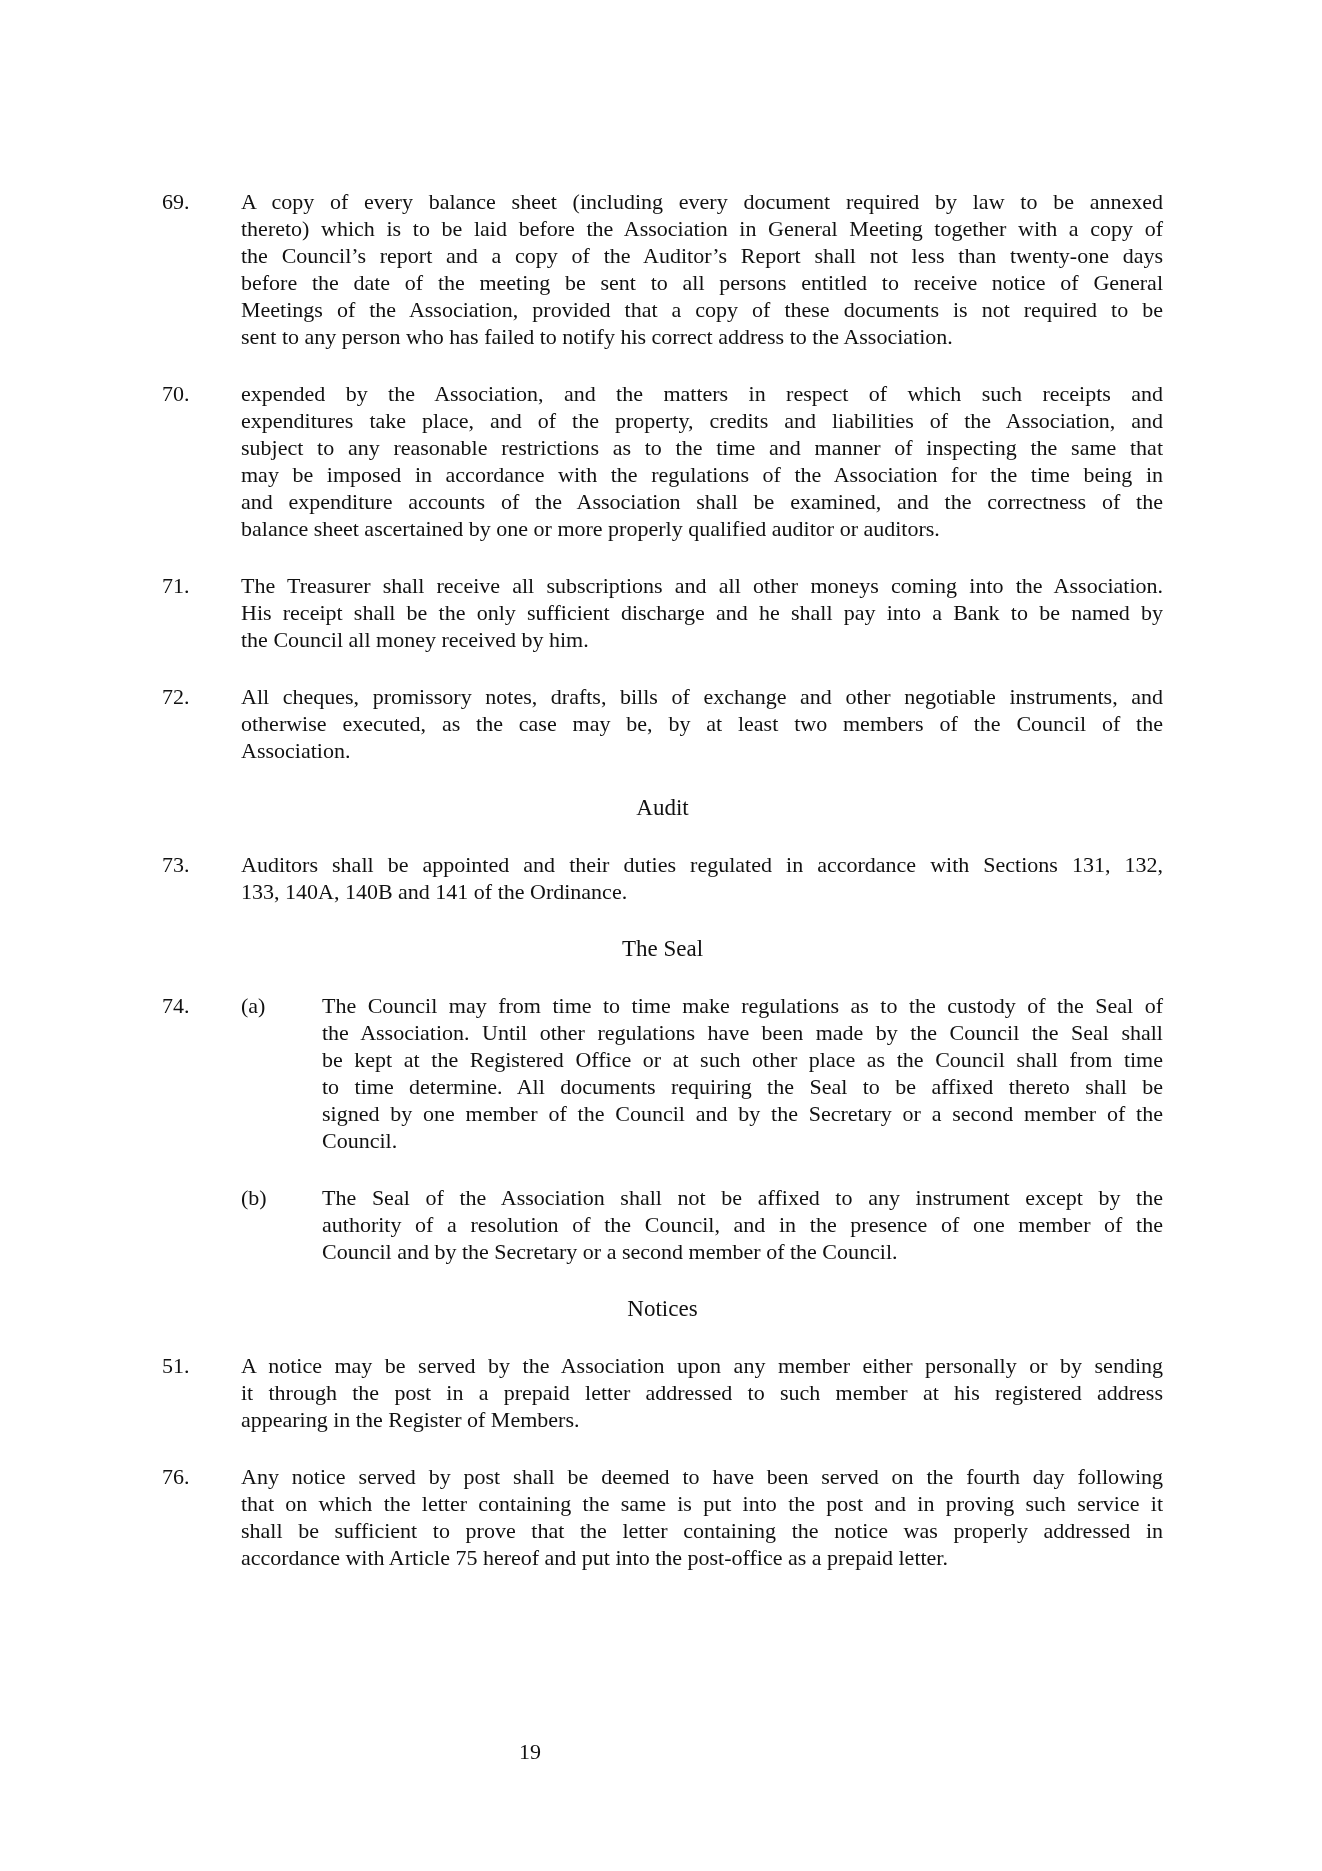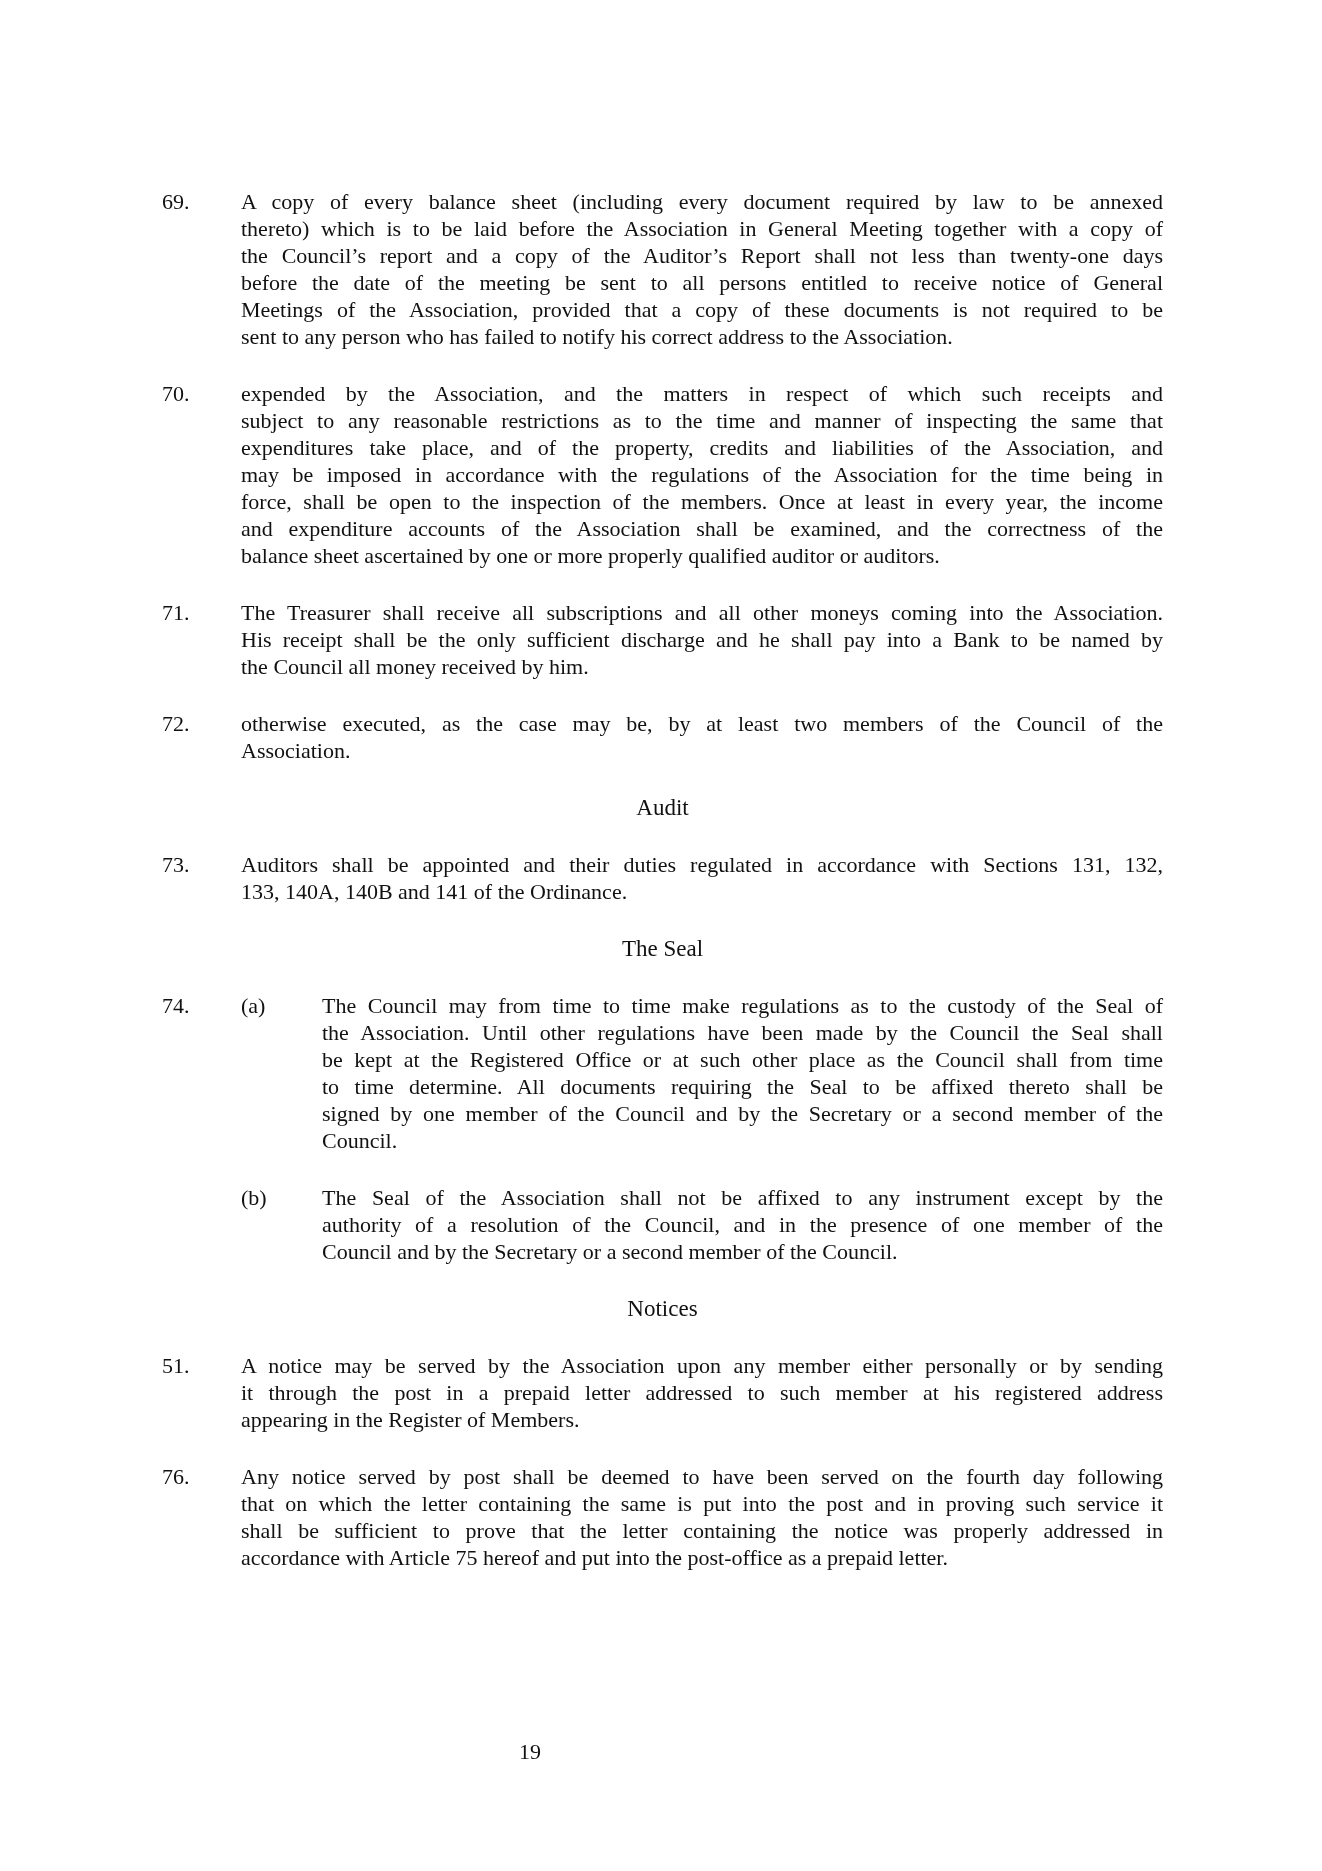--- a/index.html
+++ b/index.html
@@ -78,39 +78,39 @@
         <div class="line just">the Council’s report and a copy of the Auditor’s Report shall not less than twenty-one days</div>
         <div class="line just">before the date of the meeting be sent to all persons entitled to receive notice of General</div>
         <div class="line just">Meetings of the Association, provided that a copy of these documents is not required to be</div>
         <div class="line">sent to any person who has failed to notify his correct address to the Association.</div>
       </div>
     </div>
     <div class="para">
       <div class="num">70.</div>
       <div class="pbody">
         <div class="line just">expended by the Association, and the matters in respect of which such receipts and</div>
+        <div class="line just">expenditures take place, and of the property, credits and liabilities of the Association, and</div>
         <div class="line just">subject to any reasonable restrictions as to the time and manner of inspecting the same that</div>
-        <div class="line just">expenditures take place, and of the property, credits and liabilities of the Association, and</div>
         <div class="line just">may be imposed in accordance with the regulations of the Association for the time being in</div>
-        <div class="line just">force, shall be open to the inspection of the members. Once at least in every year, the income</div>
         <div class="line just">and expenditure accounts of the Association shall be examined, and the correctness of the</div>
         <div class="line">balance sheet ascertained by one or more properly qualified auditor or auditors.</div>
       </div>
     </div>
     <div class="para">
       <div class="num">71.</div>
       <div class="pbody">
         <div class="line just">The Treasurer shall receive all subscriptions and all other moneys coming into the Association.</div>
         <div class="line just">His receipt shall be the only sufficient discharge and he shall pay into a Bank to be named by</div>
         <div class="line">the Council all money received by him.</div>
       </div>
     </div>
     <div class="para">
       <div class="num">72.</div>
       <div class="pbody">
+        <div class="line just">All cheques, promissory notes, drafts, bills of exchange and other negotiable instruments, and</div>
         <div class="line just">otherwise executed, as the case may be, by at least two members of the Council of the</div>
         <div class="line">Association.</div>
       </div>
     </div>
     <div class="heading">Audit</div>
     <div class="para">
       <div class="num">73.</div>
       <div class="pbody">
         <div class="line just">Auditors shall be appointed and their duties regulated in accordance with Sections 131, 132,</div>
         <div class="line">133, 140A, 140B and 141 of the Ordinance.</div>

